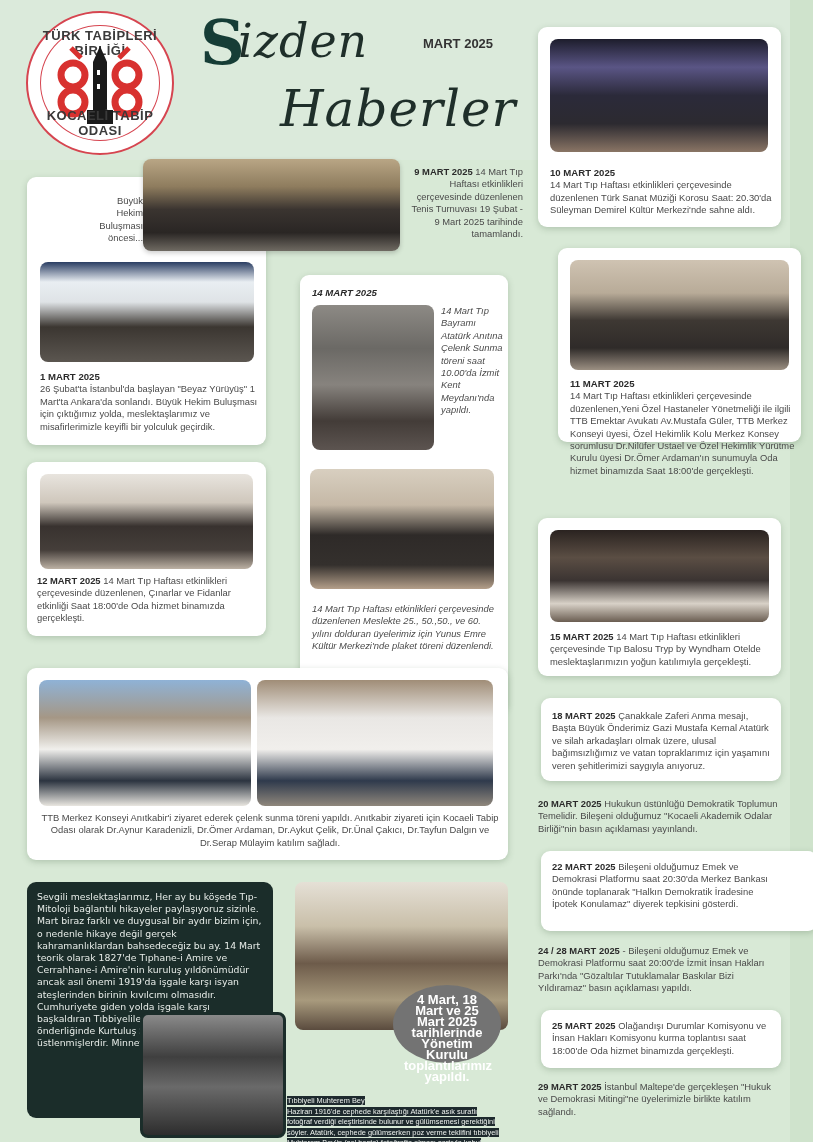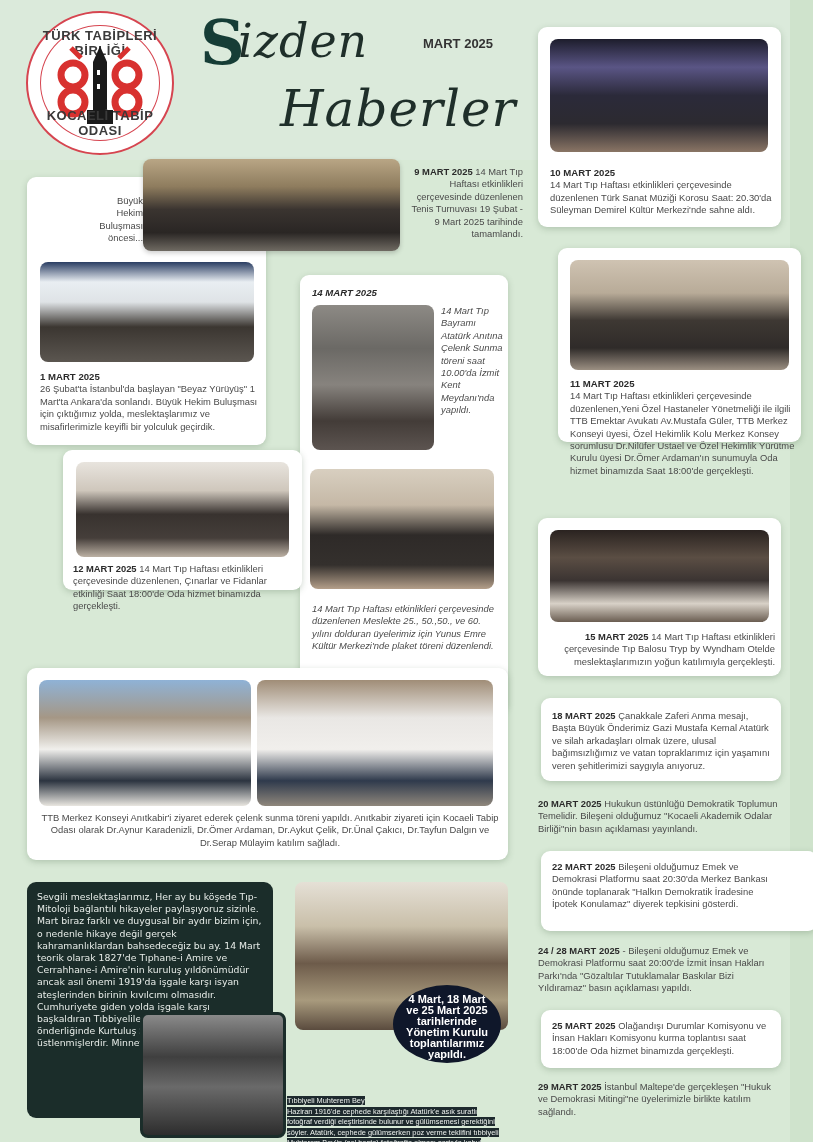--- a/index.html
+++ b/index.html
@@ -76,22 +76,22 @@
   .ph-meeting { background: linear-gradient(180deg,#e5e0d6 0%,#c9bfa9 30%,#6d5b4a 55%,#a89a7d 80%,#5a4b3e 100%); }
   .ph-bw { background: linear-gradient(180deg,#8a8a8a 0%,#3f3f3f 35%,#6a6a6a 60%,#2d2d2d 100%); }
 
   .dark-box {
     position: absolute; left: 27px; top: 882px; width: 246px; height: 236px;
     background: #1b2d2a; border-radius: 9px; padding: 9px 10px;
     color: #e7ece8; font-family: "DejaVu Sans", sans-serif; font-size: 9.3px; line-height: 12.2px;
   }
   .green-circle {
     position: absolute; left: 393px; top: 985px; width: 108px; height: 78px;
-    background: #0f172a; border-radius: 50%;
-    color: #fff; font-size: 11px; line-height: 11px; font-weight: bold;
+    background: #737373; border-radius: 50%;
+    color: #fff; font-size: 13px; line-height: 11px; font-weight: bold;
     text-align: center; padding-top: 9px;
   }
   .caption-dark {
     position: absolute; left: 287px; top: 1096px; width: 215px;
     font-size: 7.4px; line-height: 10.6px; color: #eef2ee;
   }
   .caption-dark span { background: #1e2a2e; }
 </style>
 </head>
 <body>
@@ -157,31 +157,31 @@
   </div>
 
   <div class="card" style="left:538px;top:248px;width:243px;height:194px;margin-left:20px;">
     <div class="photo ph-hall" style="left:12px;top:12px;width:219px;height:110px;"></div>
     <div class="txt" style="position:absolute;left:12px;top:130px;width:225px;">
       <div class="date-line">11 MART 2025</div>
       <div>14 Mart Tıp Haftası etkinlikleri çerçevesinde düzenlenen,Yeni Özel Hastaneler Yönetmeliği ile ilgili TTB Emektar Avukatı Av.Mustafa Güler, TTB Merkez Konseyi üyesi, Özel Hekimlik Kolu Merkez Konsey sorumlusu Dr.Nilüfer Ustael ve Özel Hekimlik Yürütme Kurulu üyesi Dr.Ömer Ardaman'ın sunumuyla Oda hizmet binamızda Saat 18:00'de gerçekleşti.</div>
     </div>
   </div>
 
-  <div class="card" style="left:27px;top:450px;width:239px;height:140px;margin-left:36px;">
+  <div class="card" style="left:27px;top:462px;width:239px;height:174px;">
     <div class="photo ph-group" style="left:13px;top:12px;width:213px;height:95px;"></div>
     <div class="txt" style="position:absolute;left:10px;top:113px;width:222px;">
       <span class="date">12 MART 2025</span>
       <span>14 Mart Tıp Haftası etkinlikleri çerçevesinde düzenlenen, Çınarlar ve Fidanlar etkinliği Saat 18:00'de Oda hizmet binamızda gerçekleşti.</span>
     </div>
   </div>
 
   <div class="card" style="left:538px;top:518px;width:243px;height:158px;">
     <div class="photo ph-gala" style="left:12px;top:12px;width:219px;height:92px;"></div>
-    <div class="txt" style="position:absolute;left:12px;top:113px;width:225px;text-align:right;">
+    <div class="txt" style="position:absolute;left:12px;top:113px;width:225px;">
       <span class="date">15 MART 2025</span>
       <span>14 Mart Tıp Haftası etkinlikleri çerçevesinde Tıp Balosu Tryp by Wyndham Otelde meslektaşlarımızın yoğun katılımıyla gerçekleşti.</span>
     </div>
   </div>
 
   <div class="card" style="left:27px;top:668px;width:481px;height:192px;text-align:center;">
     <div class="photo ph-anit1" style="left:12px;top:12px;width:212px;height:126px;"></div>
     <div class="photo ph-anit2" style="left:230px;top:12px;width:236px;height:126px;"></div>
     <div class="txt" style="position:absolute;left:13px;top:144px;width:460px;">TTB Merkez Konseyi Anıtkabir'i ziyaret ederek çelenk sunma töreni yapıldı. Anıtkabir ziyareti için Kocaeli Tabip Odası olarak Dr.Aynur Karadenizli, Dr.Ömer Ardaman, Dr.Aykut Çelik, Dr.Ünal Çakıcı, Dr.Tayfun Dalgın ve Dr.Serap Mülayim katılım sağladı.</div>
   </div>

